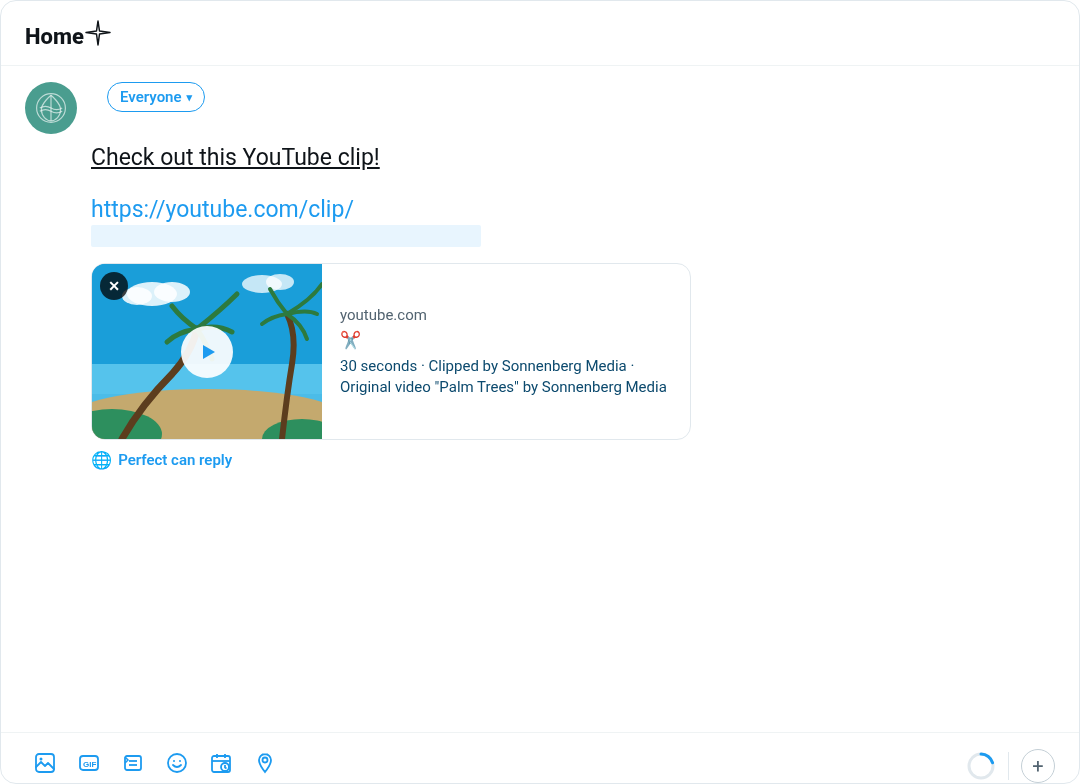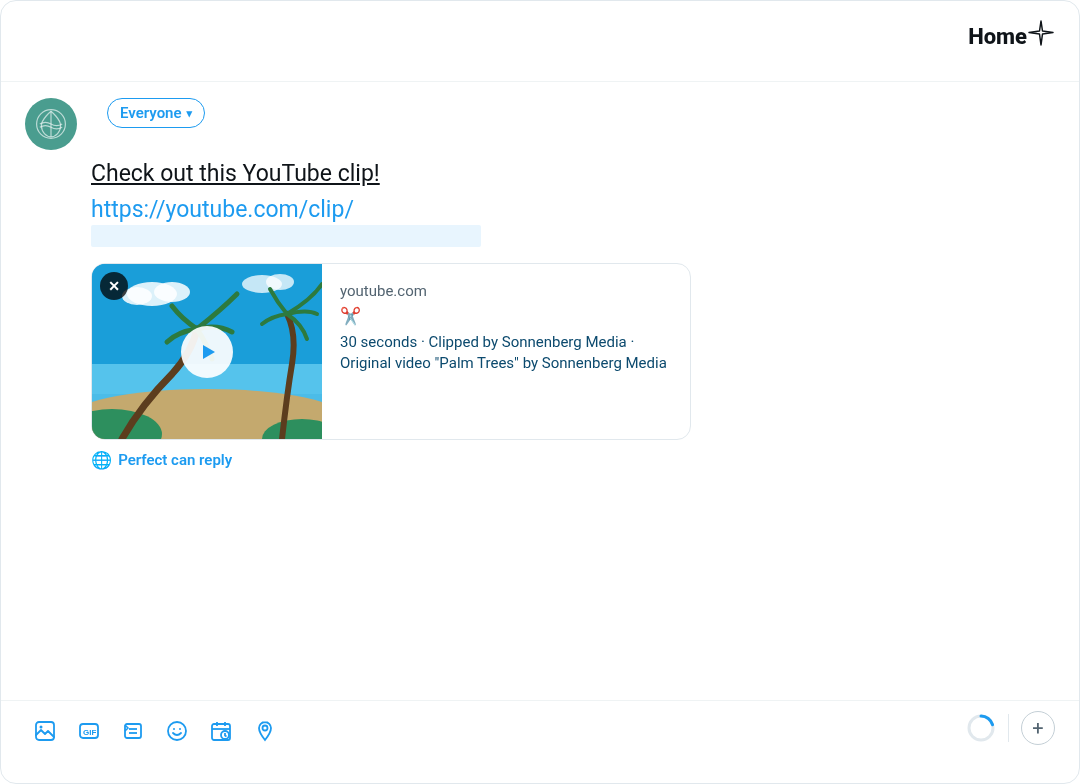--- a/index.html
+++ b/index.html
@@ -17,23 +17,23 @@
       background: #fff;
       border: 1px solid #e1e8ed;
       border-radius: 16px;
       overflow: hidden;
       position: relative;
       display: flex;
       flex-direction: column;
     }
     .header {
       display: flex;
-      justify-content: flex-end;
-      align-items: center;
-      padding: 18px 24px 28px 24px;
+      justify-content: flex-start;
+      align-items: center;
+      padding: 18px 24px 12px 24px;
       border-bottom: 1px solid #eff3f4;
     }
     .header-title {
       font-size: 22px;
       font-weight: 800;
       color: #0f1419;
     }
     .sparkle-icon {
       font-size: 26px;
       color: #0f1419;
@@ -97,20 +97,21 @@
       line-height: 1.4;
       margin-bottom: 6px;
       text-decoration: underline;
     }
     .tweet-link {
       font-size: 23px;
       color: #1d9bf0;
       text-decoration: none;
       display: block;
       margin-bottom: 2px;
+      margin-top: 16px;
     }
     .link-highlight {
       background: #e8f5fe;
       height: 22px;
       width: 390px;
       border-radius: 2px;
       margin-bottom: 16px;
     }
     .preview-card {
       border: 1px solid #e1e8ed;
@@ -172,21 +173,21 @@
     .close-btn span {
       color: #fff;
       font-size: 14px;
       line-height: 1;
       font-weight: 600;
     }
     .preview-info {
       padding: 18px 18px;
       display: flex;
       flex-direction: column;
-      justify-content: flex-start;
+      justify-content: center;
       gap: 6px;
     }
     .preview-domain {
       font-size: 15px;
       color: #536471;
     }
     .preview-title {
       font-size: 17px;
       font-weight: 700;
       color: #0f1419;
@@ -215,22 +216,22 @@
     .reply-permission .globe-icon {
       font-size: 17px;
     }
     .divider {
       height: 1px;
       background: #eff3f4;
       margin: 0 0 0 0;
     }
     .toolbar {
       display: flex;
-      align-items: flex-start;
-      padding: 10px 24px 32px 24px;
+      align-items: flex-end;
+      padding: 10px 24px 0 24px;
       gap: 0;
     }
     .toolbar-left {
       display: flex;
       align-items: center;
       gap: 4px;
       flex: 1;
     }
     .toolbar-icon {
       width: 40px;

